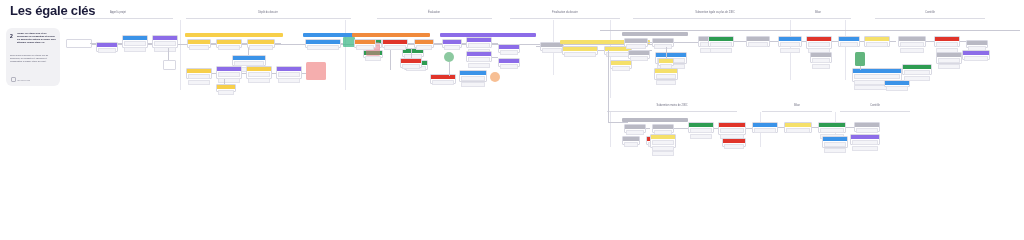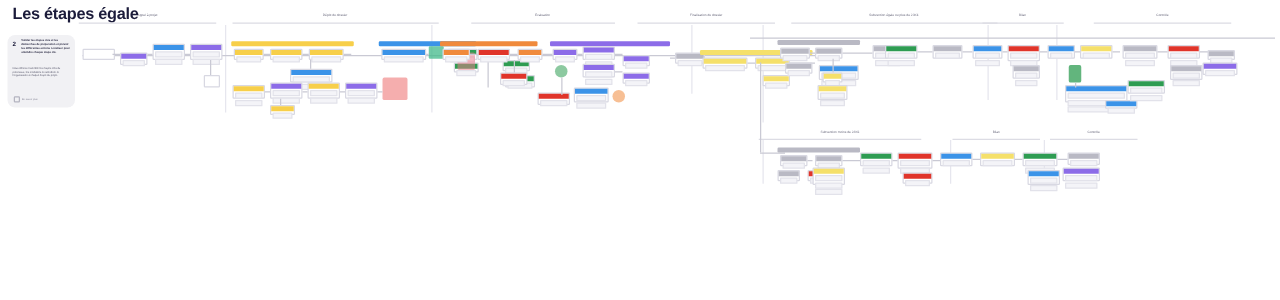--- a/index.html
+++ b/index.html
@@ -55,21 +55,21 @@
 
   .conn{position:absolute;background:#c9c9d4;}
   .conn.h{height:.4px;}
   .conn.v{width:.4px;}
 
   .grpbar{position:absolute;border-radius:1px;height:4px;}
 </style>
 </head>
 <body>
 
-<div id="page-title">Les étapes égale</div>
+<div id="page-title">Les égale clés</div>
 
 <div class="callout">
   <div class="callout-num">2</div>
   <div class="callout-head">Valider les étapes clés et les démarches de préparation et prévoir les différentes actions à réaliser pour atteindre chaque étape clé.</div>
   <div class="callout-body">Nous définis ensemble les étapes clés du processus, les modalités et calendrier et l'organisation à chaque étape du projet.</div>
   <div class="callout-foot">
     <span class="dot"></span>
     <span>En savoir plus</span>
   </div>
 </div>

